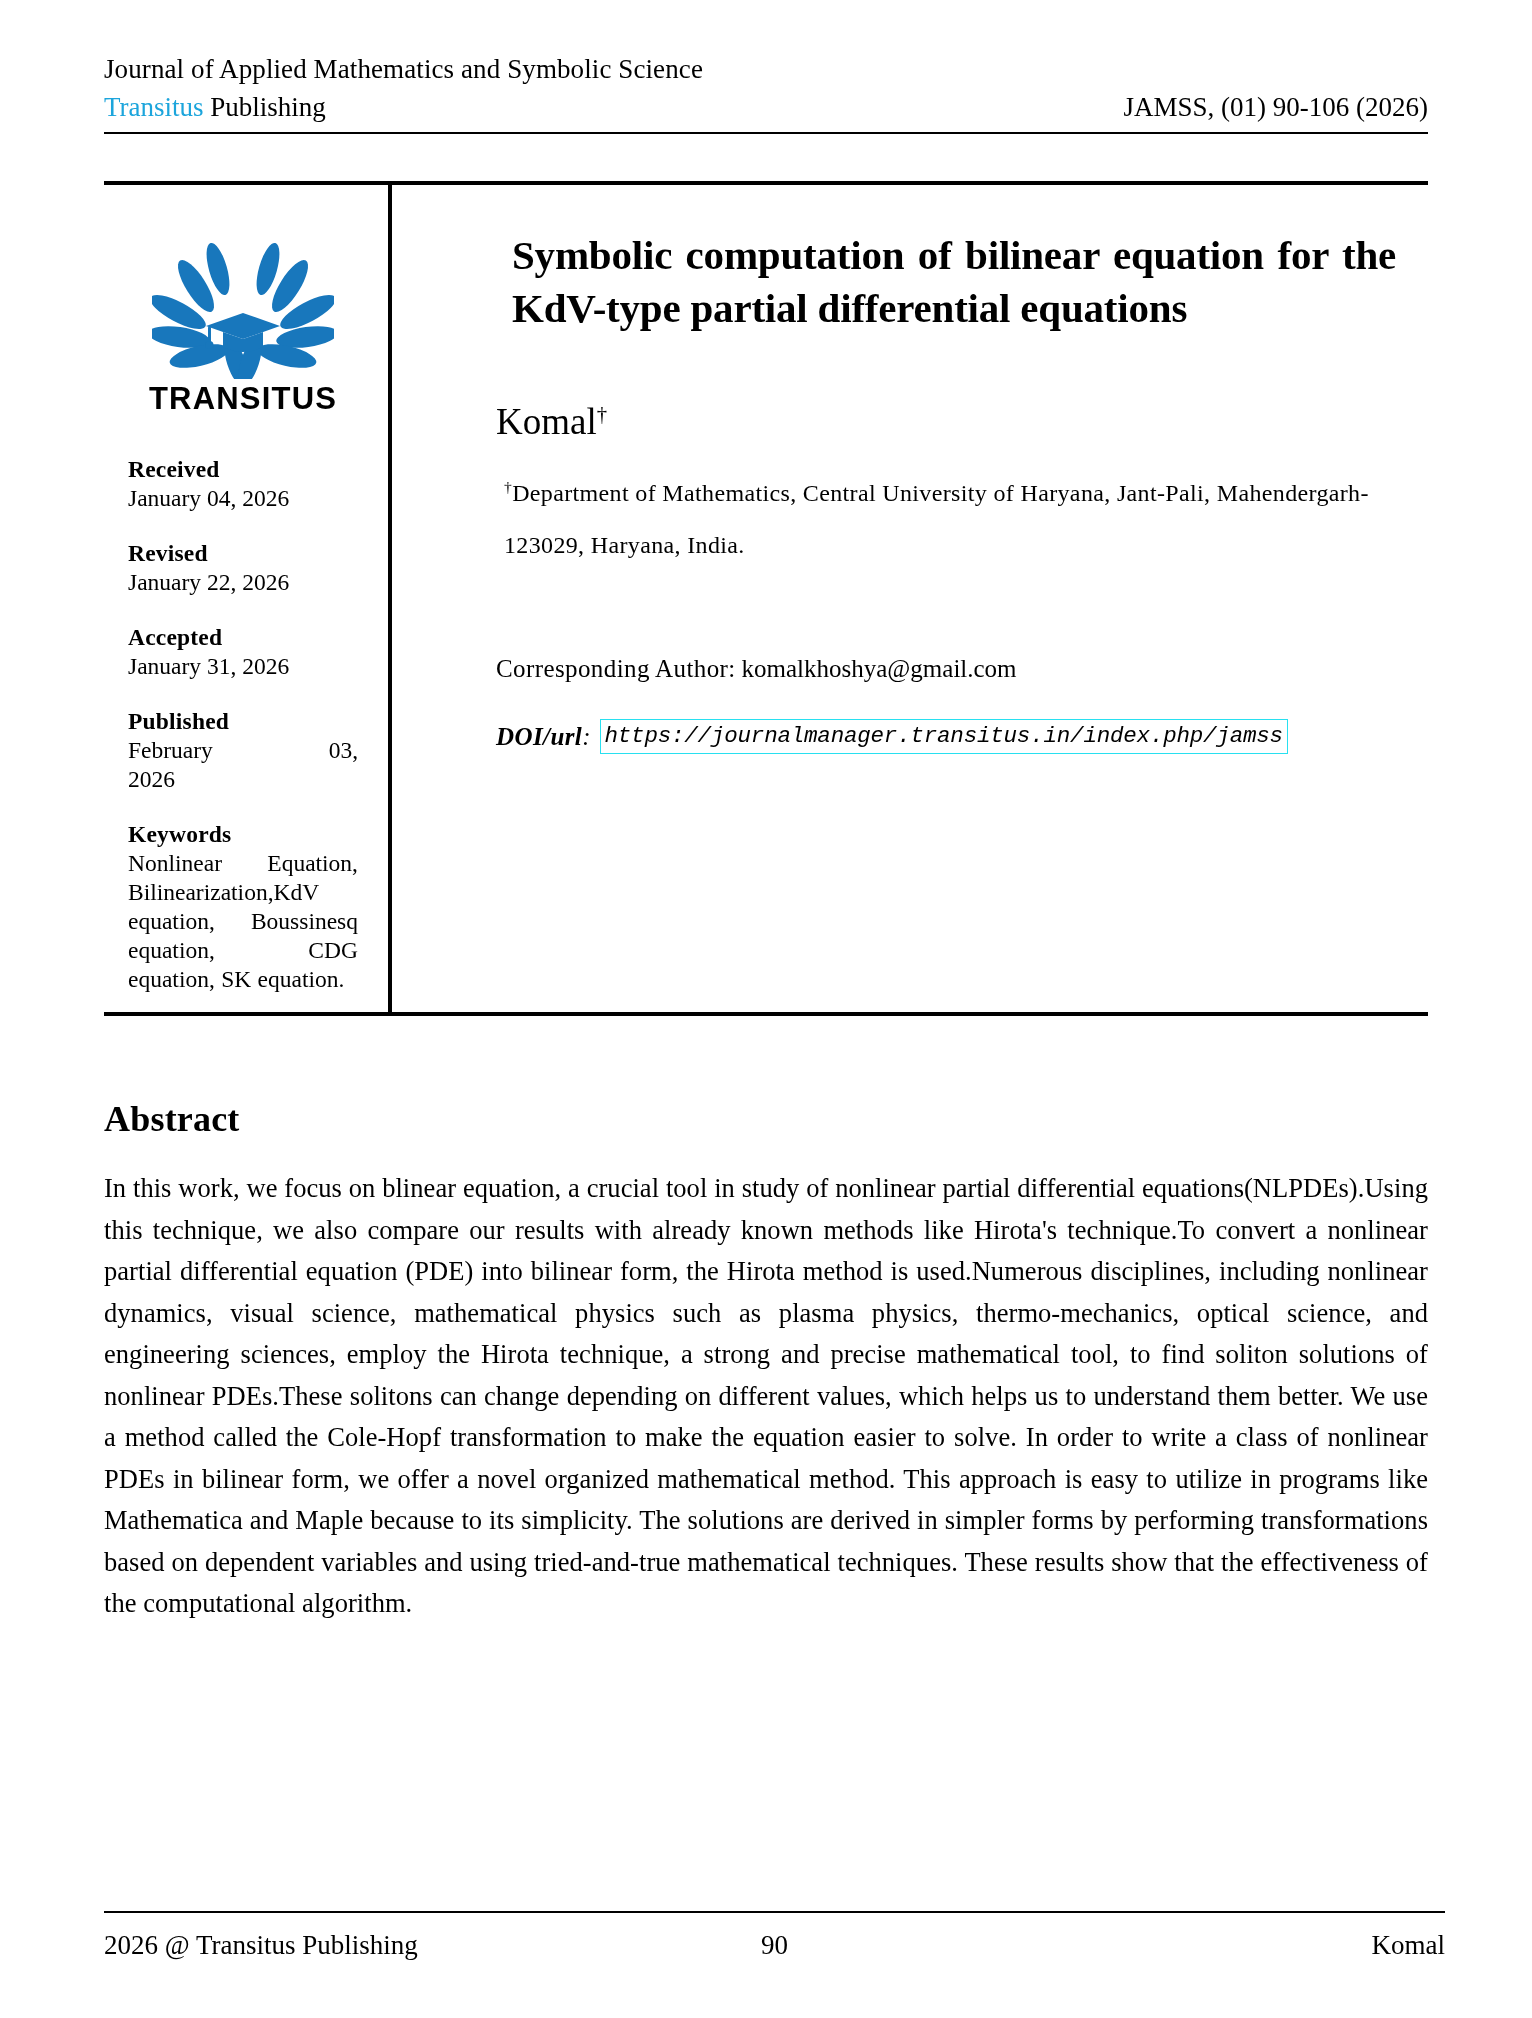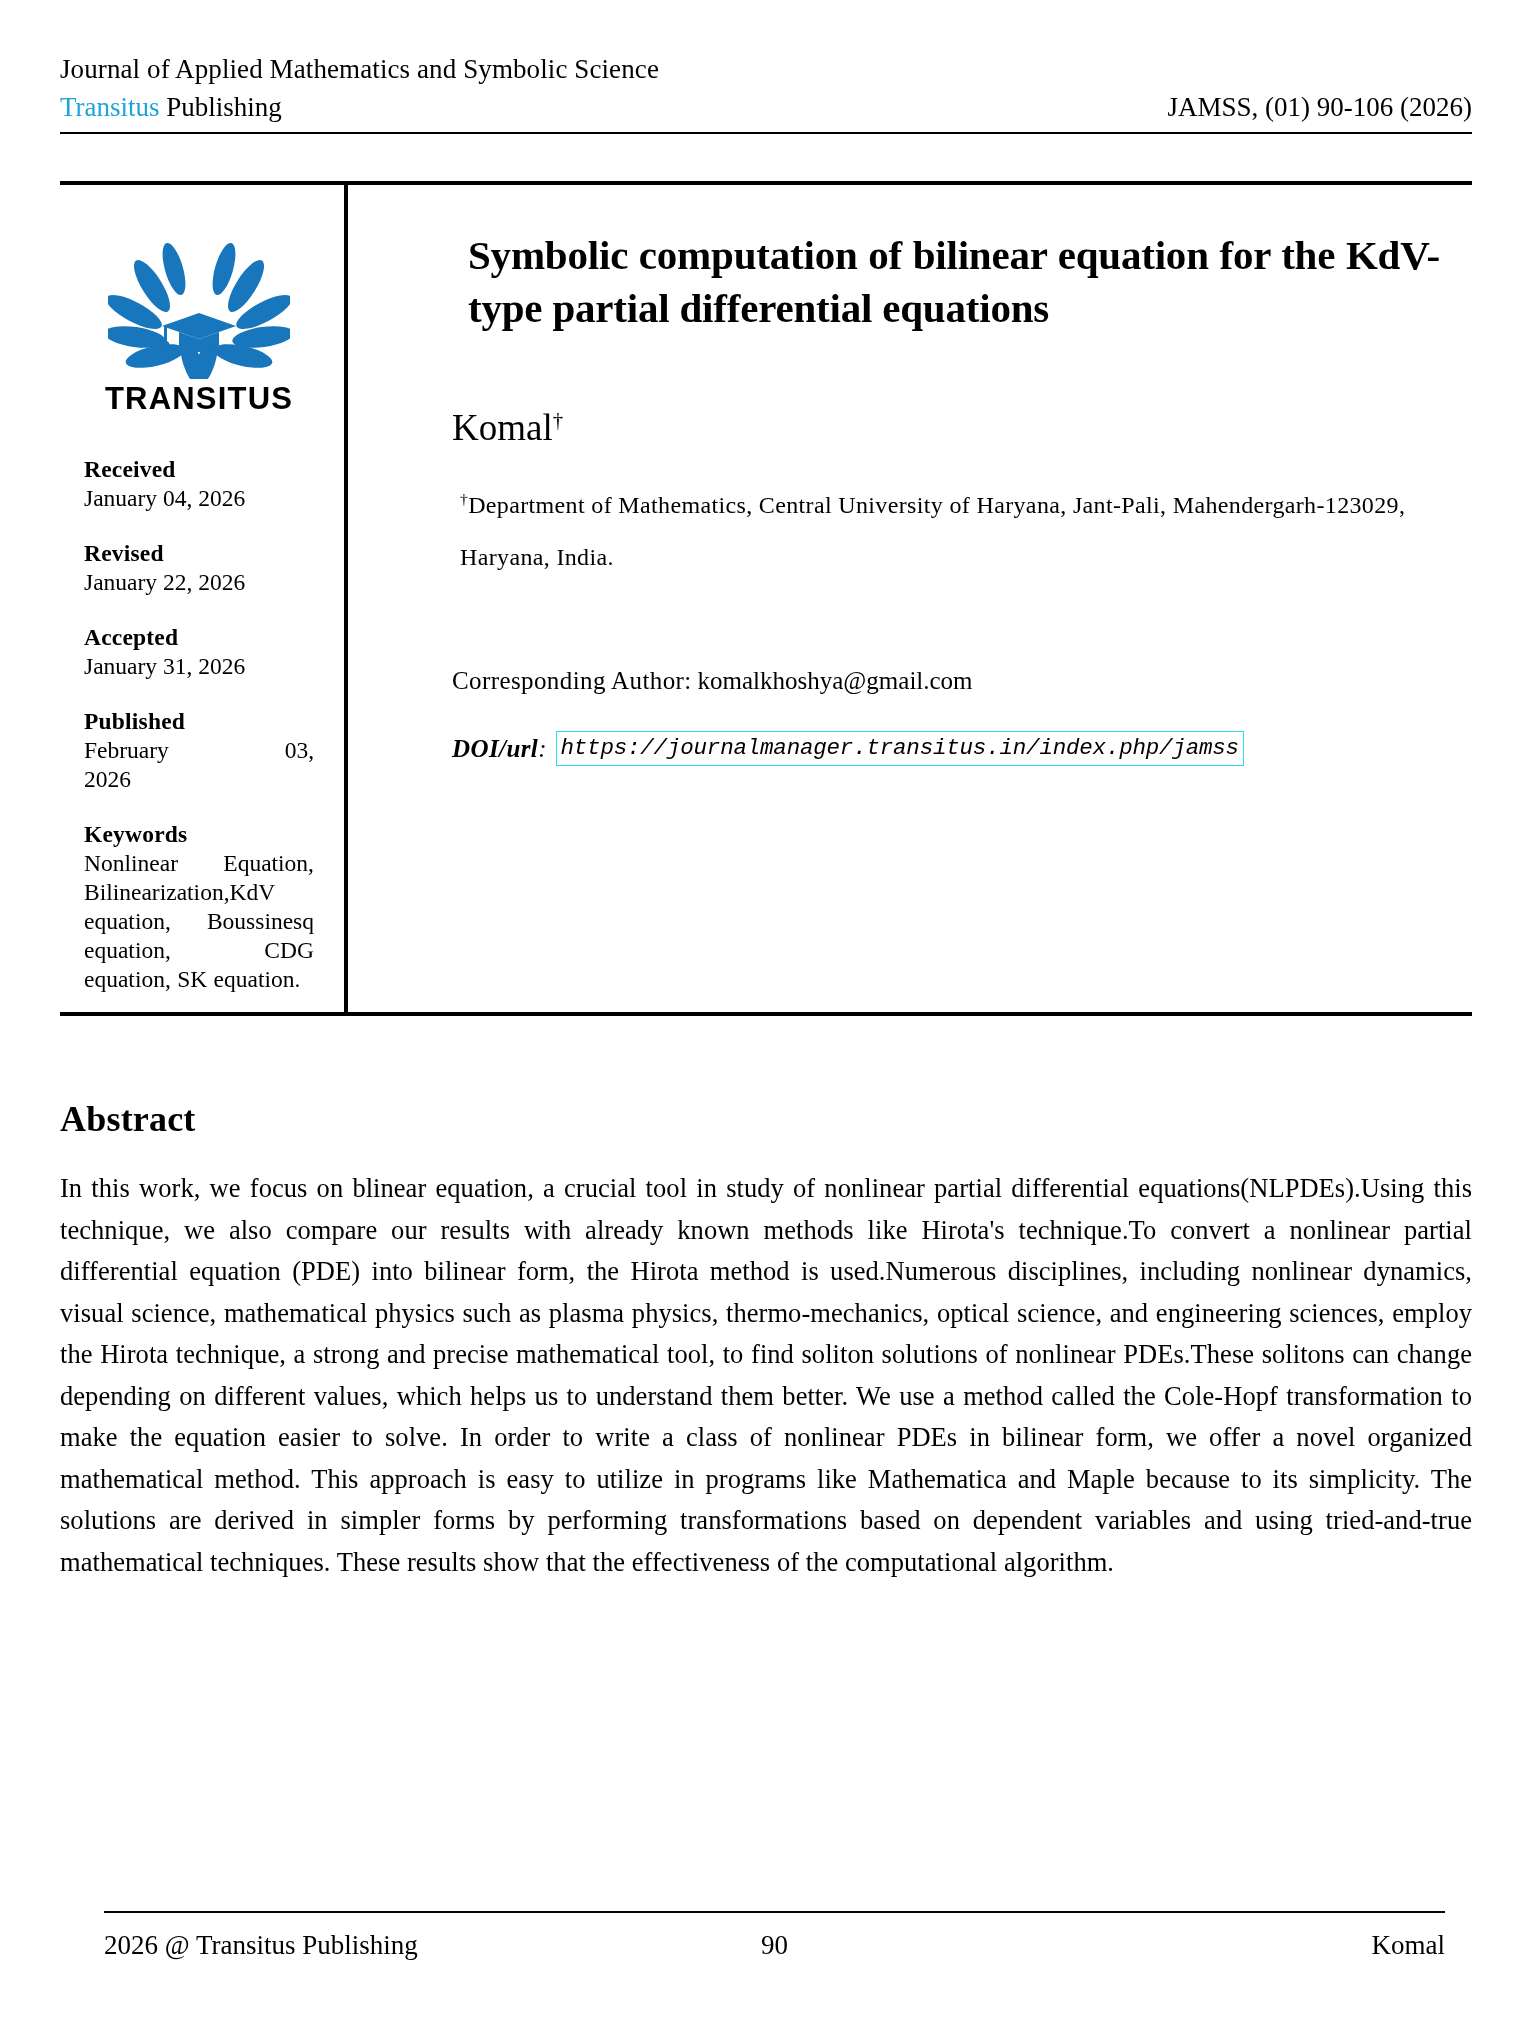--- a/index.html
+++ b/index.html
@@ -14,21 +14,21 @@
     font-family: "Liberation Serif", "DejaVu Serif", serif;
     color: #000000;
     position: relative;
     overflow: hidden;
   }
   .page {
     position: absolute;
     left: 0; top: 0;
     width: 1532px;
     height: 2018px;
-    padding: 0 60px;
+    padding: 0 104px;
   }
 
   
   .runhead {
     padding-top: 52px;
   }
   .runhead-line1 {
     font-size: 27px;
     line-height: 34px;
     letter-spacing: 0.1px;
@@ -112,21 +112,21 @@
     font-size: 41px;
     line-height: 53px;
     font-weight: bold;
     text-align: justify;
     text-align-last: left;
     letter-spacing: -0.2px;
     margin: 16px;
   }
   .author {
     font-size: 37px;
-    line-height: 58px;
+    line-height: 46px;
     margin-top: 56px;
   }
   .author sup { font-size: 0.56em; vertical-align: super; }
 
   .affil {
     font-size: 24px;
     line-height: 52px;
     margin-top: 16px;
     letter-spacing: 0.35px;
     margin-left: 8px;

